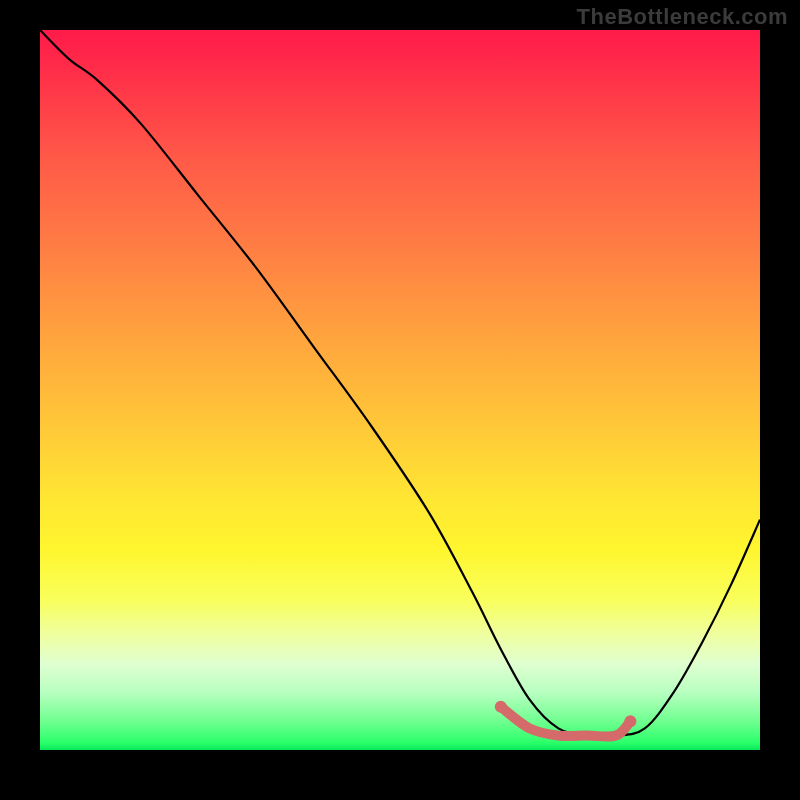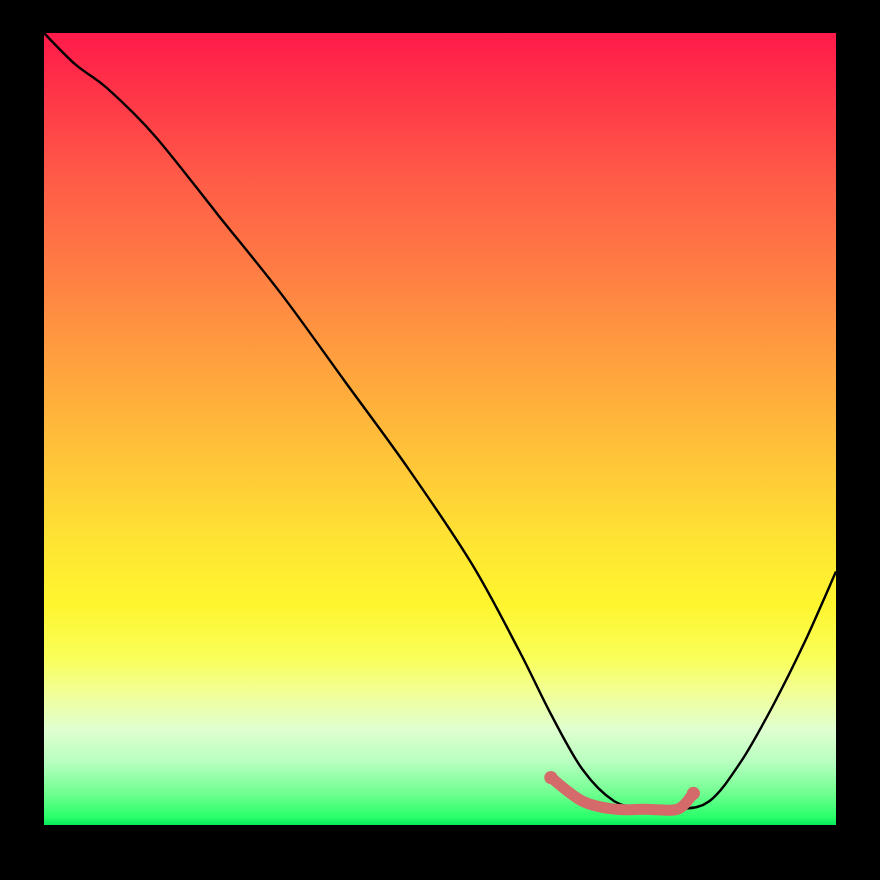--- a/index.html
+++ b/index.html
@@ -76,20 +76,21 @@
     stroke-linejoin: round;
   }
   .highlight-dot {
     fill: #d46a6a;
   }
 </style>
 </head>
 <body>
 <div class="wrap">
 
+  <div class="watermark">TheBottleneck.com</div>
 
   <div class="plot">
 
     <div class="gradient"></div>
 
     <svg class="curve" viewBox="0 0 720 720" preserveAspectRatio="none">
       <path id="curve-path" class="black-line" d="M 0,0 C 4.8,4.800000000000004 19.200000000000003,20.400000000000034 28.8,28.800000000000026 C 38.4,37.20000000000002 45.6,39.599999999999966 57.6,50.39999999999996 C 69.60000000000001,61.19999999999996 84.00000000000001,74.4 100.80000000000001,93.60000000000001 C 117.60000000000001,112.80000000000001 139.20000000000002,141.6 158.4,165.6 C 177.6,189.6 196.8,212.39999999999998 216,237.59999999999997 C 235.2,262.79999999999995 254.40000000000003,290.3999999999999 273.6,316.79999999999995 C 292.8,343.2 312,368.40000000000003 331.2,396.00000000000006 C 350.4,423.6000000000001 372,454.79999999999995 388.8,482.4 C 405.6,510 420,538.8 432,561.6 C 444,584.4000000000001 451.2,601.2 460.8,619.2 C 470.40000000000003,637.2 480,656.3999999999999 489.6,669.5999999999999 C 499.20000000000005,682.8 508.79999999999995,692.4 518.4,698.4 C 528,704.4 537.6,704.4 547.2,705.6 C 556.8000000000001,706.8000000000001 566.4,706.8000000000001 576,705.6 C 585.6,704.4 595.1999999999999,705.6 604.8,698.4 C 614.4,691.1999999999999 624,676.8 633.6,662.4 C 643.2,648 652.8,630 662.4,612 C 672,594 681.5999999999999,574.8 691.1999999999999,554.4 C 700.8,534 715.2,500.4 720,489.59999999999997"></path>
       <path id="highlight-path" class="highlight" d="M 460.8,676.8 C 465.6,680.4 480,693.5999999999999 489.6,698.4 C 499.20000000000005,703.2 508.79999999999995,704.4 518.4,705.6 C 528,706.8000000000001 537.6,705.6 547.2,705.6 C 556.8000000000001,705.6 568.8,708 576,705.6 C 583.2,703.2 588,693.5999999999999 590.4,691.1999999999999"></path>
       <circle id="hl-dot-a" class="highlight-dot" r="6" cx="460.8" cy="676.8"></circle>
       <circle id="hl-dot-b" class="highlight-dot" r="6" cx="590.4" cy="691.1999999999999"></circle>

